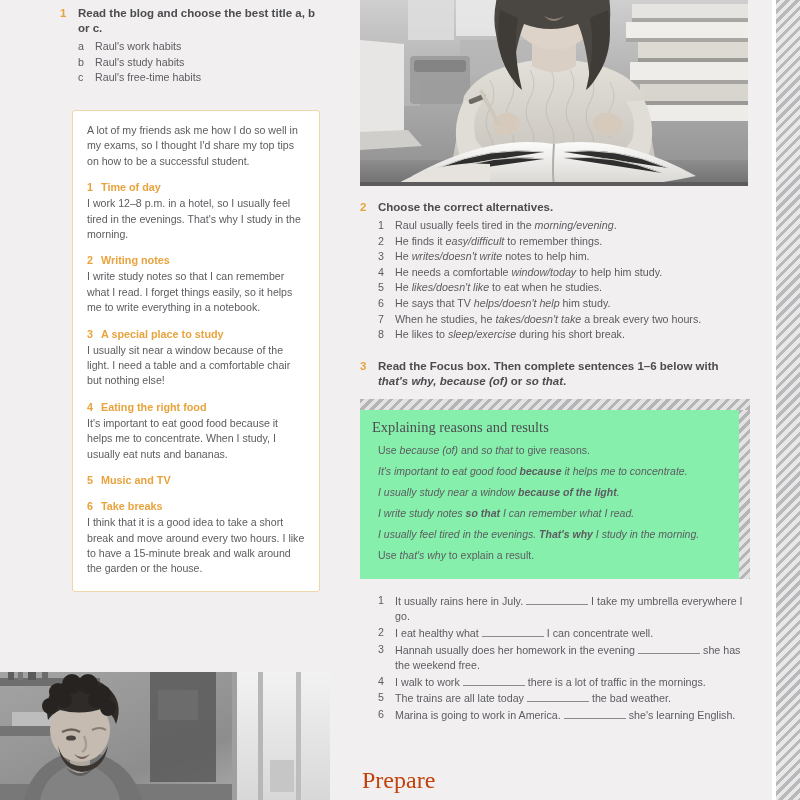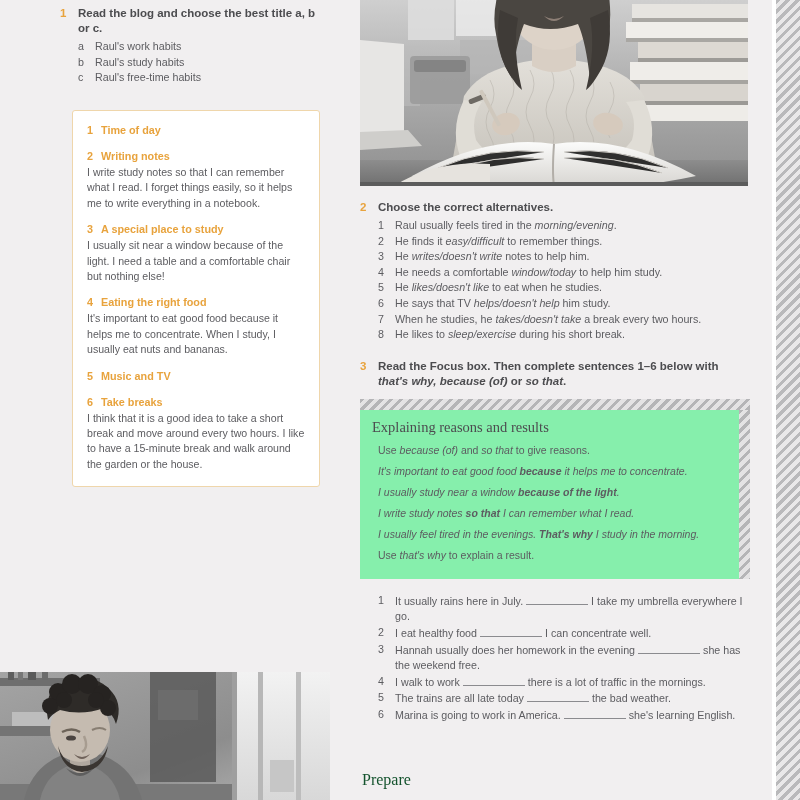--- a/index.html
+++ b/index.html
@@ -212,23 +212,23 @@
   .focus-ex {
     font-style: italic;
   }
 
   #ex3-list { margin-left: 18px; }
 
   #prepare {
     position: absolute;
     left: 362px; top: 768px;
     font-family: "Liberation Serif", serif;
-    font-size: 16px;
+    font-size: 24px;
     line-height: 24px;
-    color: #14532d;
+    color: #c2410c;
   }
 </style>
 </head>
 <body>
 
 <div id="page">
 
   <div class="photo" id="photo-top">
     <svg viewBox="0 0 388 186" preserveAspectRatio="xMidYMid slice">
       <defs>
@@ -340,26 +340,28 @@
           <span class="item-txt">Raul's study habits</span>
         </li>
         <li class="item-row">
           <span class="item-key">c</span>
           <span class="item-txt">Raul's free-time habits</span>
         </li>
       </ul>
   </div>
 
   <div id="blog-box">
+    <p class="intro">A lot of my friends ask me how I do so well in my exams, so I thought I'd share my top tips on how to be a successful student.</p>
     <div id="blog-sections">
         <div class="blog-sec">
           <div class="blog-h">
             <span class="n">1</span>
             <span>Time of day</span>
           </div>
+          <p class="blog-p">I work 12–8 p.m. in a hotel, so I usually feel tired in the evenings. That's why I study in the morning.</p>
         </div>
         <div class="blog-sec">
           <div class="blog-h">
             <span class="n">2</span>
             <span>Writing notes</span>
           </div>
           <p class="blog-p">I write study notes so that I can remember what I read. I forget things easily, so it helps me to write everything in a notebook.</p>
         </div>
         <div class="blog-sec">
           <div class="blog-h">
@@ -459,21 +461,21 @@
       </div>
     </div>
 
     <ul class="item-list" id="ex3-list">
         <li class="item-row">
           <span class="item-key">1</span>
           <span class="item-txt"><span>It usually rains here in July.</span><span class="blank"></span><span>I take my umbrella everywhere I go.</span></span>
         </li>
         <li class="item-row">
           <span class="item-key">2</span>
-          <span class="item-txt"><span>I eat healthy food</span><span class="blank"></span><span>I can concentrate well.</span></span>
+          <span class="item-txt"><span>I eat healthy what</span><span class="blank"></span><span>I can concentrate well.</span></span>
         </li>
         <li class="item-row">
           <span class="item-key">3</span>
           <span class="item-txt"><span>Hannah usually does her homework in the evening</span><span class="blank"></span><span>she has the weekend free.</span></span>
         </li>
         <li class="item-row">
           <span class="item-key">4</span>
           <span class="item-txt"><span>I walk to work</span><span class="blank"></span><span>there is a lot of traffic in the mornings.</span></span>
         </li>
         <li class="item-row">

